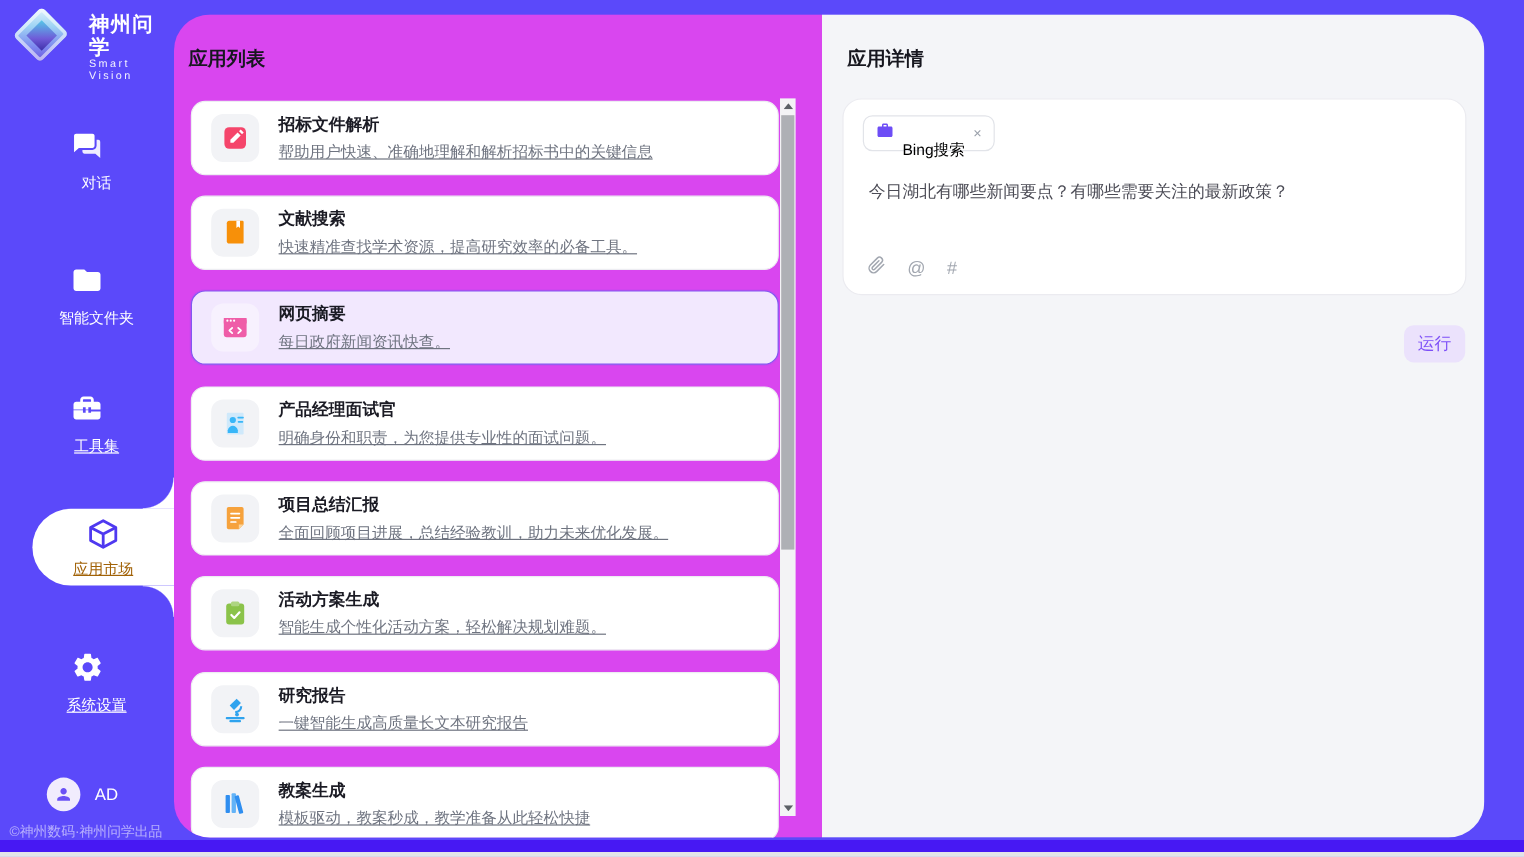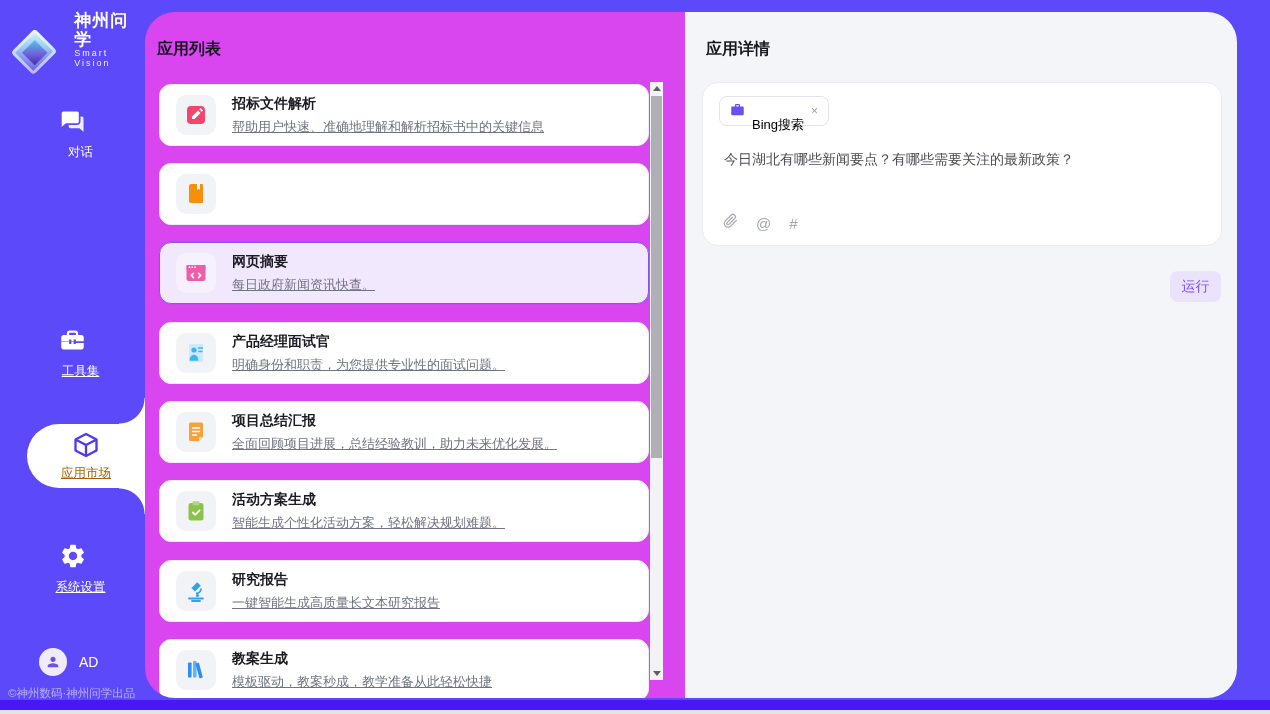--- a/index.html
+++ b/index.html
@@ -3,21 +3,21 @@
 <meta charset="utf-8">
 <style>
   * { margin:0; padding:0; box-sizing:border-box; }
   body { font-family:"Liberation Sans","DejaVu Sans",sans-serif; background:#e3e4e8; }
   .stage { position:relative; width:1270px; height:714px; overflow:hidden; background:#e3e4e8; }
   .app { position:absolute; left:0; top:0; width:1270px; height:700px; background:#5b49fa; }
   .bottom-strip { position:absolute; left:0; top:700px; width:1270px; height:10px; background:#4718f3; }
 
   
   .sidebar { position:absolute; left:0; top:0; width:145px; height:700px; color:#fff; }
-  .logo { position:absolute; left:18px; top:12px; display:flex; align-items:flex-end; gap:24px; }
+  .logo { position:absolute; left:18px; top:12px; display:flex; align-items:flex-start; gap:24px; }
   .logo-diamond { width:34px; height:34px; transform:rotate(45deg); border-radius:4px;
     background:linear-gradient(135deg,#e8f4fd 0%,#9fd4f4 35%,#7f8cf0 70%,#6a4fe0 100%);
     box-shadow:inset 0 0 0 3px rgba(255,255,255,.55); position:relative; }
   .logo-diamond::after { content:""; position:absolute; left:8px; top:8px; width:18px; height:18px;
     background:linear-gradient(135deg,#57c7e8 0%,#6f5bd8 60%,#3d2fa8 100%); }
   .logo-text { line-height:1.1; }
   .logo-name { font-size:17px; font-weight:bold; letter-spacing:1px; }
   .logo-sub { font-size:9px; letter-spacing:2px; opacity:.92; }
 
   .nav-item { position:absolute; left:0; width:145px; text-align:center; color:#fff; cursor:pointer; }
@@ -95,20 +95,28 @@
       <div class="nav-item" style="top:108px">
         <span class="ico">
           <svg width="27" height="27" viewBox="0 0 24 24" fill="#fff">
               <path d="M16 3H4c-.9 0-1.6.7-1.6 1.6v12.2L6 13.6h10c.9 0 1.6-.7 1.6-1.6V4.6C17.6 3.7 16.9 3 16 3z"></path>
               <path d="M20.4 7.5h-1.3V12c0 1.7-1.4 3.1-3.1 3.1H8.6v1.2c0 .9.7 1.6 1.6 1.6h8l3.6 3.2V9.1c0-.9-.7-1.6-1.4-1.6z" opacity=".9"></path>
             </svg>
         </span>
         <span class="lbl">对话</span>
       </div>
 
+      <div class="nav-item" style="top:220px">
+        <span class="ico">
+          <svg width="27" height="27" viewBox="0 0 24 24" fill="#fff">
+              <path d="M10 4H4c-1.1 0-2 .9-2 2v12c0 1.1.9 2 2 2h16c1.1 0 2-.9 2-2V8c0-1.1-.9-2-2-2h-8l-2-2z"></path>
+            </svg>
+        </span>
+        <span class="lbl">智能文件夹</span>
+      </div>
 
       <div class="nav-item u" style="top:327px">
         <span class="ico">
           <svg width="27" height="27" viewBox="0 0 24 24" fill="#fff">
               <path d="M20 7h-3V5.5C17 4.1 15.9 3 14.5 3h-5C8.1 3 7 4.1 7 5.5V7H4c-1.1 0-2 .9-2 2v9c0 1.1.9 2 2 2h16c1.1 0 2-.9 2-2V9c0-1.1-.9-2-2-2zM9 5.5c0-.3.2-.5.5-.5h5c.3 0 .5.2.5.5V7H9V5.5zM2 12.6h7V11h2v1.6h2V11h2v1.6h7v1.6h-7V15h-2v-1.8h-2V15H9v-1.8H2v-1.6z" fill-rule="evenodd"></path>
             </svg>
         </span>
         <span class="lbl">工具集</span>
       </div>
 
@@ -162,20 +170,24 @@
             <div class="card-desc">帮助用户快速、准确地理解和解析招标书中的关键信息</div>
           </div>
         </div>
 
         <div class="card" style="top:151px">
           <div class="app-ico">
             <svg width="24" height="24" viewBox="0 0 24 24">
                 <path d="M5 4c0-1.1.9-2 2-2h11a1 1 0 0 1 1 1v17a1 1 0 0 1-1 1H7c-1.1 0-2-.9-2-2V4z" fill="#f79009"></path>
                 <path d="M13 2h3v6l-1.5-1.2L13 8V2z" fill="#fff"></path>
               </svg>
+          </div>
+          <div class="card-text">
+            <div class="card-name">文献搜索</div>
+            <div class="card-desc">快速精准查找学术资源，提高研究效率的必备工具。</div>
           </div>
         </div>
 
         <div class="card selected" style="top:230px">
           <div class="app-ico">
             <svg width="24" height="24" viewBox="0 0 24 24">
                 <rect x="2.5" y="4" width="19" height="16" rx="2.5" fill="#ef5da8"></rect>
                 <rect x="2.5" y="4" width="19" height="4.5" fill="#ef5da8"></rect>
                 <circle cx="5.5" cy="6.2" r=".9" fill="#fff"></circle>
                 <circle cx="8.3" cy="6.2" r=".9" fill="#fff"></circle>

